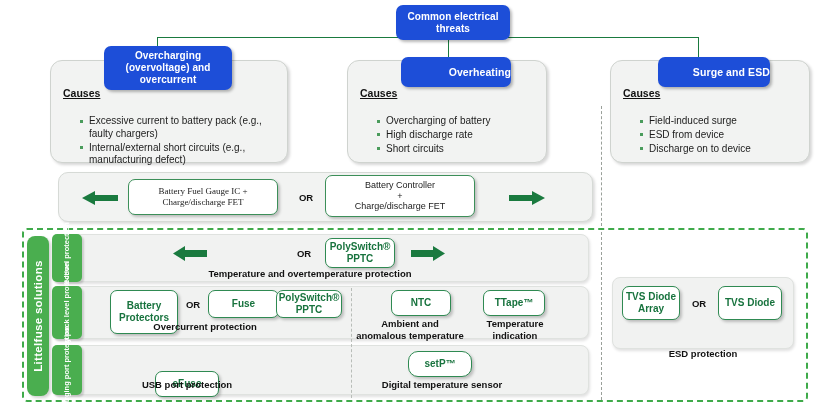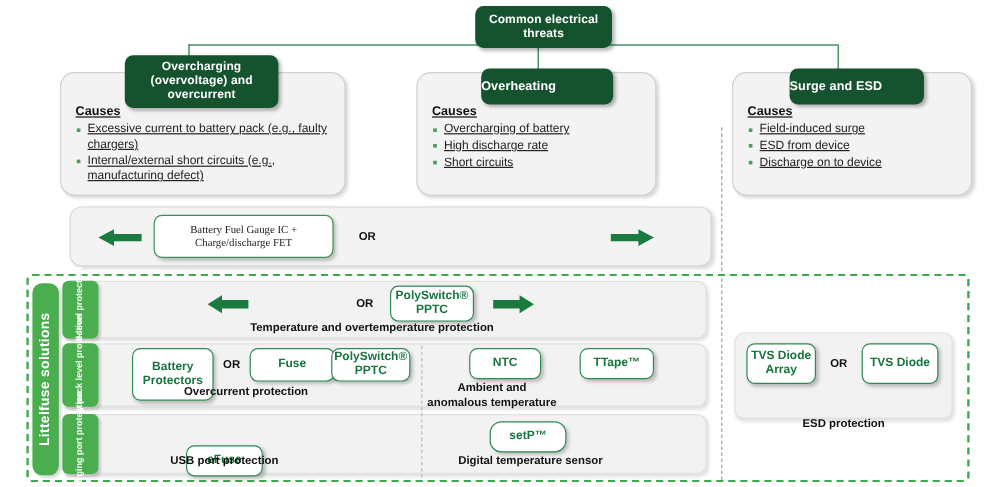--- a/index.html
+++ b/index.html
@@ -9,39 +9,39 @@
 
   #stage{position:absolute;left:0;top:0;width:830px;height:406px;}
 
   
   .line{position:absolute;background:#1a7a3f;}
   .line.h{height:1px;}
   .line.v{width:1px;}
 
   
   .greentab{
-    position:absolute;background:#14532d;border-radius:7px;
+    position:absolute;background:#1d4ed8;border-radius:7px;
     color:#ffffff;font-weight:bold;text-align:center;
-    display:flex;align-items:center;justify-content:flex-start;
+    display:flex;align-items:center;justify-content:flex-end;
     box-shadow:2px 2px 3px rgba(0,0,0,.28);
     line-height:1.18;letter-spacing:.1px;
     z-index:6;
   }
 
   
   .cause-card{
     position:absolute;background:#f2f3f2;border:1px solid #cfd3cf;
     border-radius:12px;box-shadow:2px 2px 3px rgba(0,0,0,.16);
     z-index:4;box-sizing:border-box;
   }
   .cause-head{
     font-weight:bold;font-size:10.5px;color:#111;
     text-decoration:underline;margin:0 0 3px 0;
   }
-  .cause-list{list-style:none;margin:0;padding:0;text-decoration:underline;}
+  .cause-list{list-style:none;margin:16px;padding:0;}
   .cause-list li{
     position:relative;padding-left:10px;font-size:10px;color:#1c1c1c;
     margin-bottom:1px;line-height:1.28;
   }
   .cause-list li:before{
     content:"";position:absolute;left:1px;top:4.5px;
     width:3px;height:3px;background:#4a9c5c;
   }
   .cause-inner{padding:26px 8px 6px 12px;}
 
@@ -177,20 +177,25 @@
 
   <div class="arrow" style="left:81px;top:188px;">
     <svg width="38" height="20" viewBox="0 0 38 20">
       <path d="M14 3 L14 7 L37 7 L37 13 L14 13 L14 17 L1 10 Z" fill="#1a7a3f"></path>
     </svg>
   </div>
   <div class="chip plain" style="left:128px;top:179px;width:150px;height:36px;padding:12px 5px;font-family:Liberation Serif, serif;">
     <span>Battery Fuel Gauge IC + Charge/discharge FET</span>
   </div>
   <div class="or" style="left:296px;top:192px;width:20px;">OR</div>
+  <div class="chip plain" style="left:325px;top:175px;width:150px;height:42px;padding:0 5px;flex-direction:column;">
+    <span>Battery Controller</span>
+    <span>+</span>
+    <span>Charge/discharge FET</span>
+  </div>
   <div class="arrow" style="left:508px;top:188px;">
     <svg width="38" height="20" viewBox="0 0 38 20">
       <path d="M24 3 L24 7 L1 7 L1 13 L24 13 L24 17 L37 10 Z" fill="#1a7a3f"></path>
     </svg>
   </div>
 
   <div class="dashed-region" style="left:22px;top:228px;width:786px;height:174px;"></div>
 
   <div class="vert-sep" style="left:601px;top:232px;height:168px;"></div>
 
@@ -238,20 +243,21 @@
   <div class="caption" style="left:90px;top:321px;width:230px;">Overcurrent protection</div>
 
   <div class="chip greenlabel" style="left:391px;top:290px;width:60px;height:26px;">
     <span>NTC</span>
   </div>
   <div class="caption" style="left:355px;top:318px;width:110px;">Ambient and anomalous temperature</div>
 
   <div class="chip greenlabel" style="left:483px;top:290px;width:62px;height:26px;">
     <span>TTape™</span>
   </div>
+  <div class="caption" style="left:474px;top:318px;width:82px;">Temperature indication</div>
 
   <div class="rowpanel" style="left:52px;top:345px;width:537px;height:50px;"></div>
   <div class="rowtag" style="left:52px;top:345px;width:30px;height:50px;">
     <span>Charging port protection</span>
   </div>
 
   <div class="chip greenlabel" style="left:155px;top:371px;width:64px;height:26px;">
     <span>eFuse</span>
   </div>
   <div class="caption" style="left:126px;top:379px;width:122px;">USB port protection</div>

